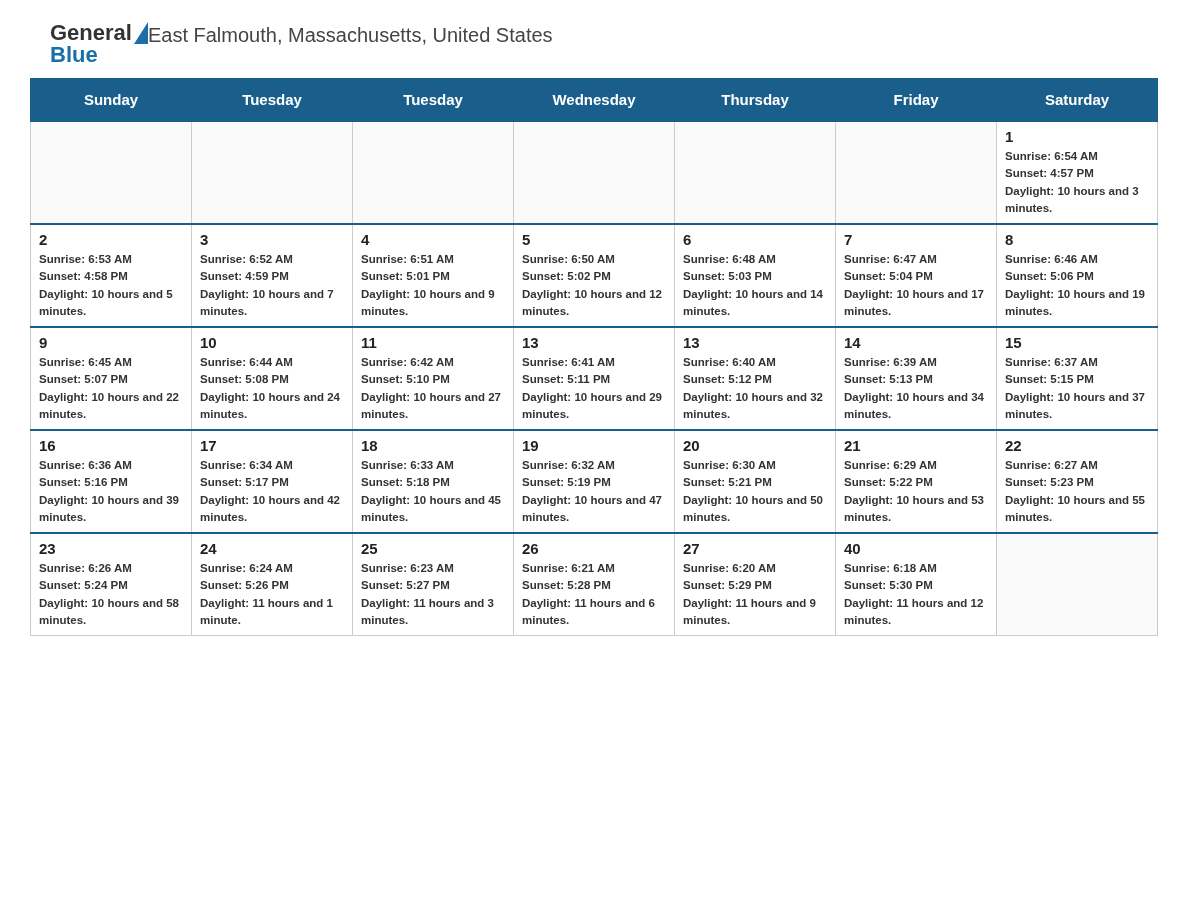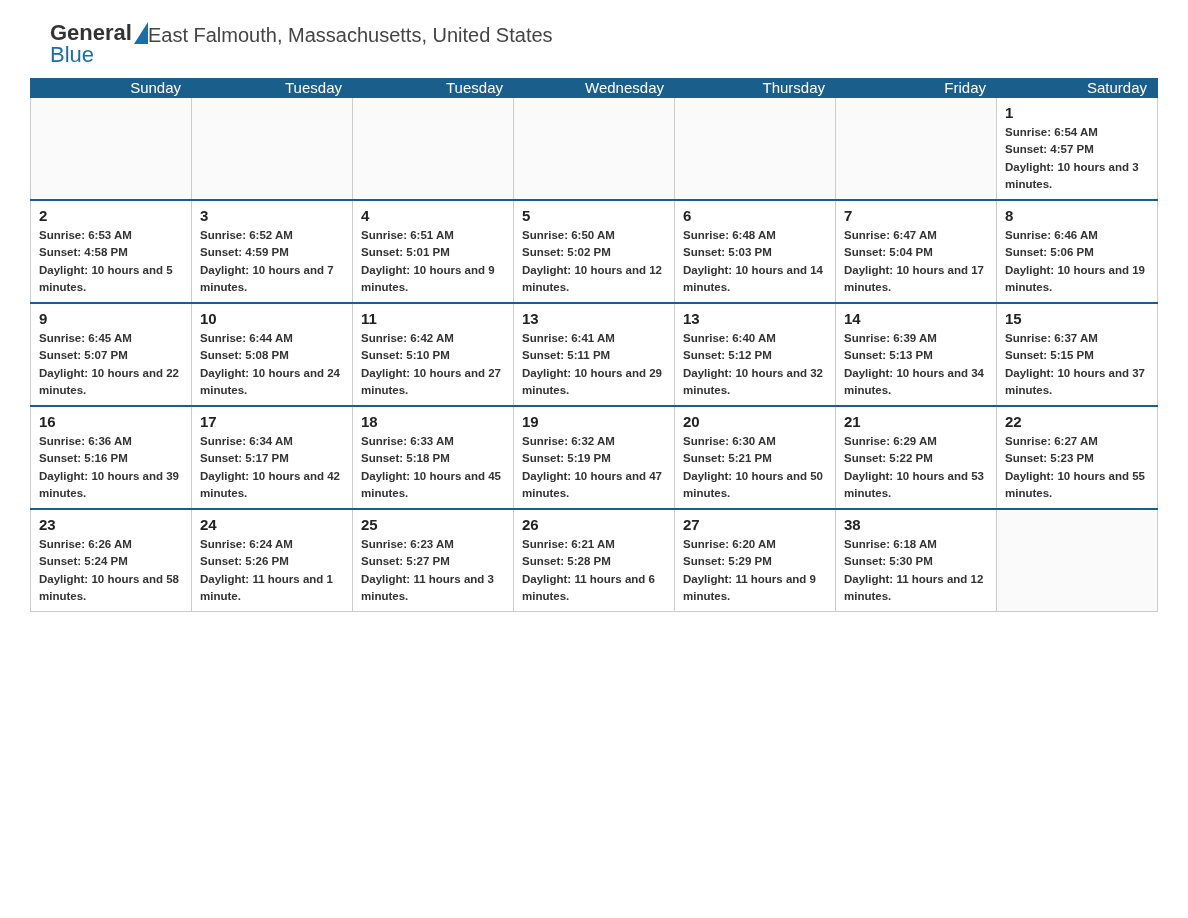--- a/index.html
+++ b/index.html
@@ -28,21 +28,21 @@
       border-left: 14px solid transparent;
       border-right: 0px solid transparent;
       border-bottom: 22px solid #1a6fa8;
       display: inline-block;
       margin-left: 2px;
       position: relative;
       top: -2px;
     }
     .logo-blue {
       font-size: 22px;
-      font-weight: normal;
+      font-weight: bold;
       color: #1a6fa8;
       display: block;
       margin-top: -4px;
     }
     .logo-block {
       display: flex;
       flex-direction: column;
     }
     .logo-top-row {
       display: flex;
@@ -64,23 +64,23 @@
     }
     .calendar {
       width: 100%;
       border-collapse: collapse;
       margin-top: 10px;
     }
     .calendar th {
       background-color: #1a5f8c;
       color: #fff;
       font-size: 15px;
-      font-weight: normal;
-      padding: 0 10px;
-      text-align: right;
+      font-weight: bold;
+      padding: 12px 10px;
+      text-align: center;
       border: 1px solid #1a5f8c;
     }
     .calendar td {
       border: 1px solid #ccc;
       vertical-align: top;
       padding: 6px 8px;
       font-size: 12px;
       color: #333;
       width: calc(100% / 7);
       min-height: 90px;
@@ -254,19 +254,19 @@
         </td>
         <td>
           <span class="day-number">26</span>
           <div class="day-info">Sunrise: 6:21 AM<br>Sunset: 5:28 PM<br>Daylight: 11 hours and 6 minutes.</div>
         </td>
         <td>
           <span class="day-number">27</span>
           <div class="day-info">Sunrise: 6:20 AM<br>Sunset: 5:29 PM<br>Daylight: 11 hours and 9 minutes.</div>
         </td>
         <td>
-          <span class="day-number">38</span>
+          <span class="day-number">40</span>
           <div class="day-info">Sunrise: 6:18 AM<br>Sunset: 5:30 PM<br>Daylight: 11 hours and 12 minutes.</div>
         </td>
         <td class="empty-cell"></td>
       </tr>
     </tbody>
 </table>
 
 </body></html>

